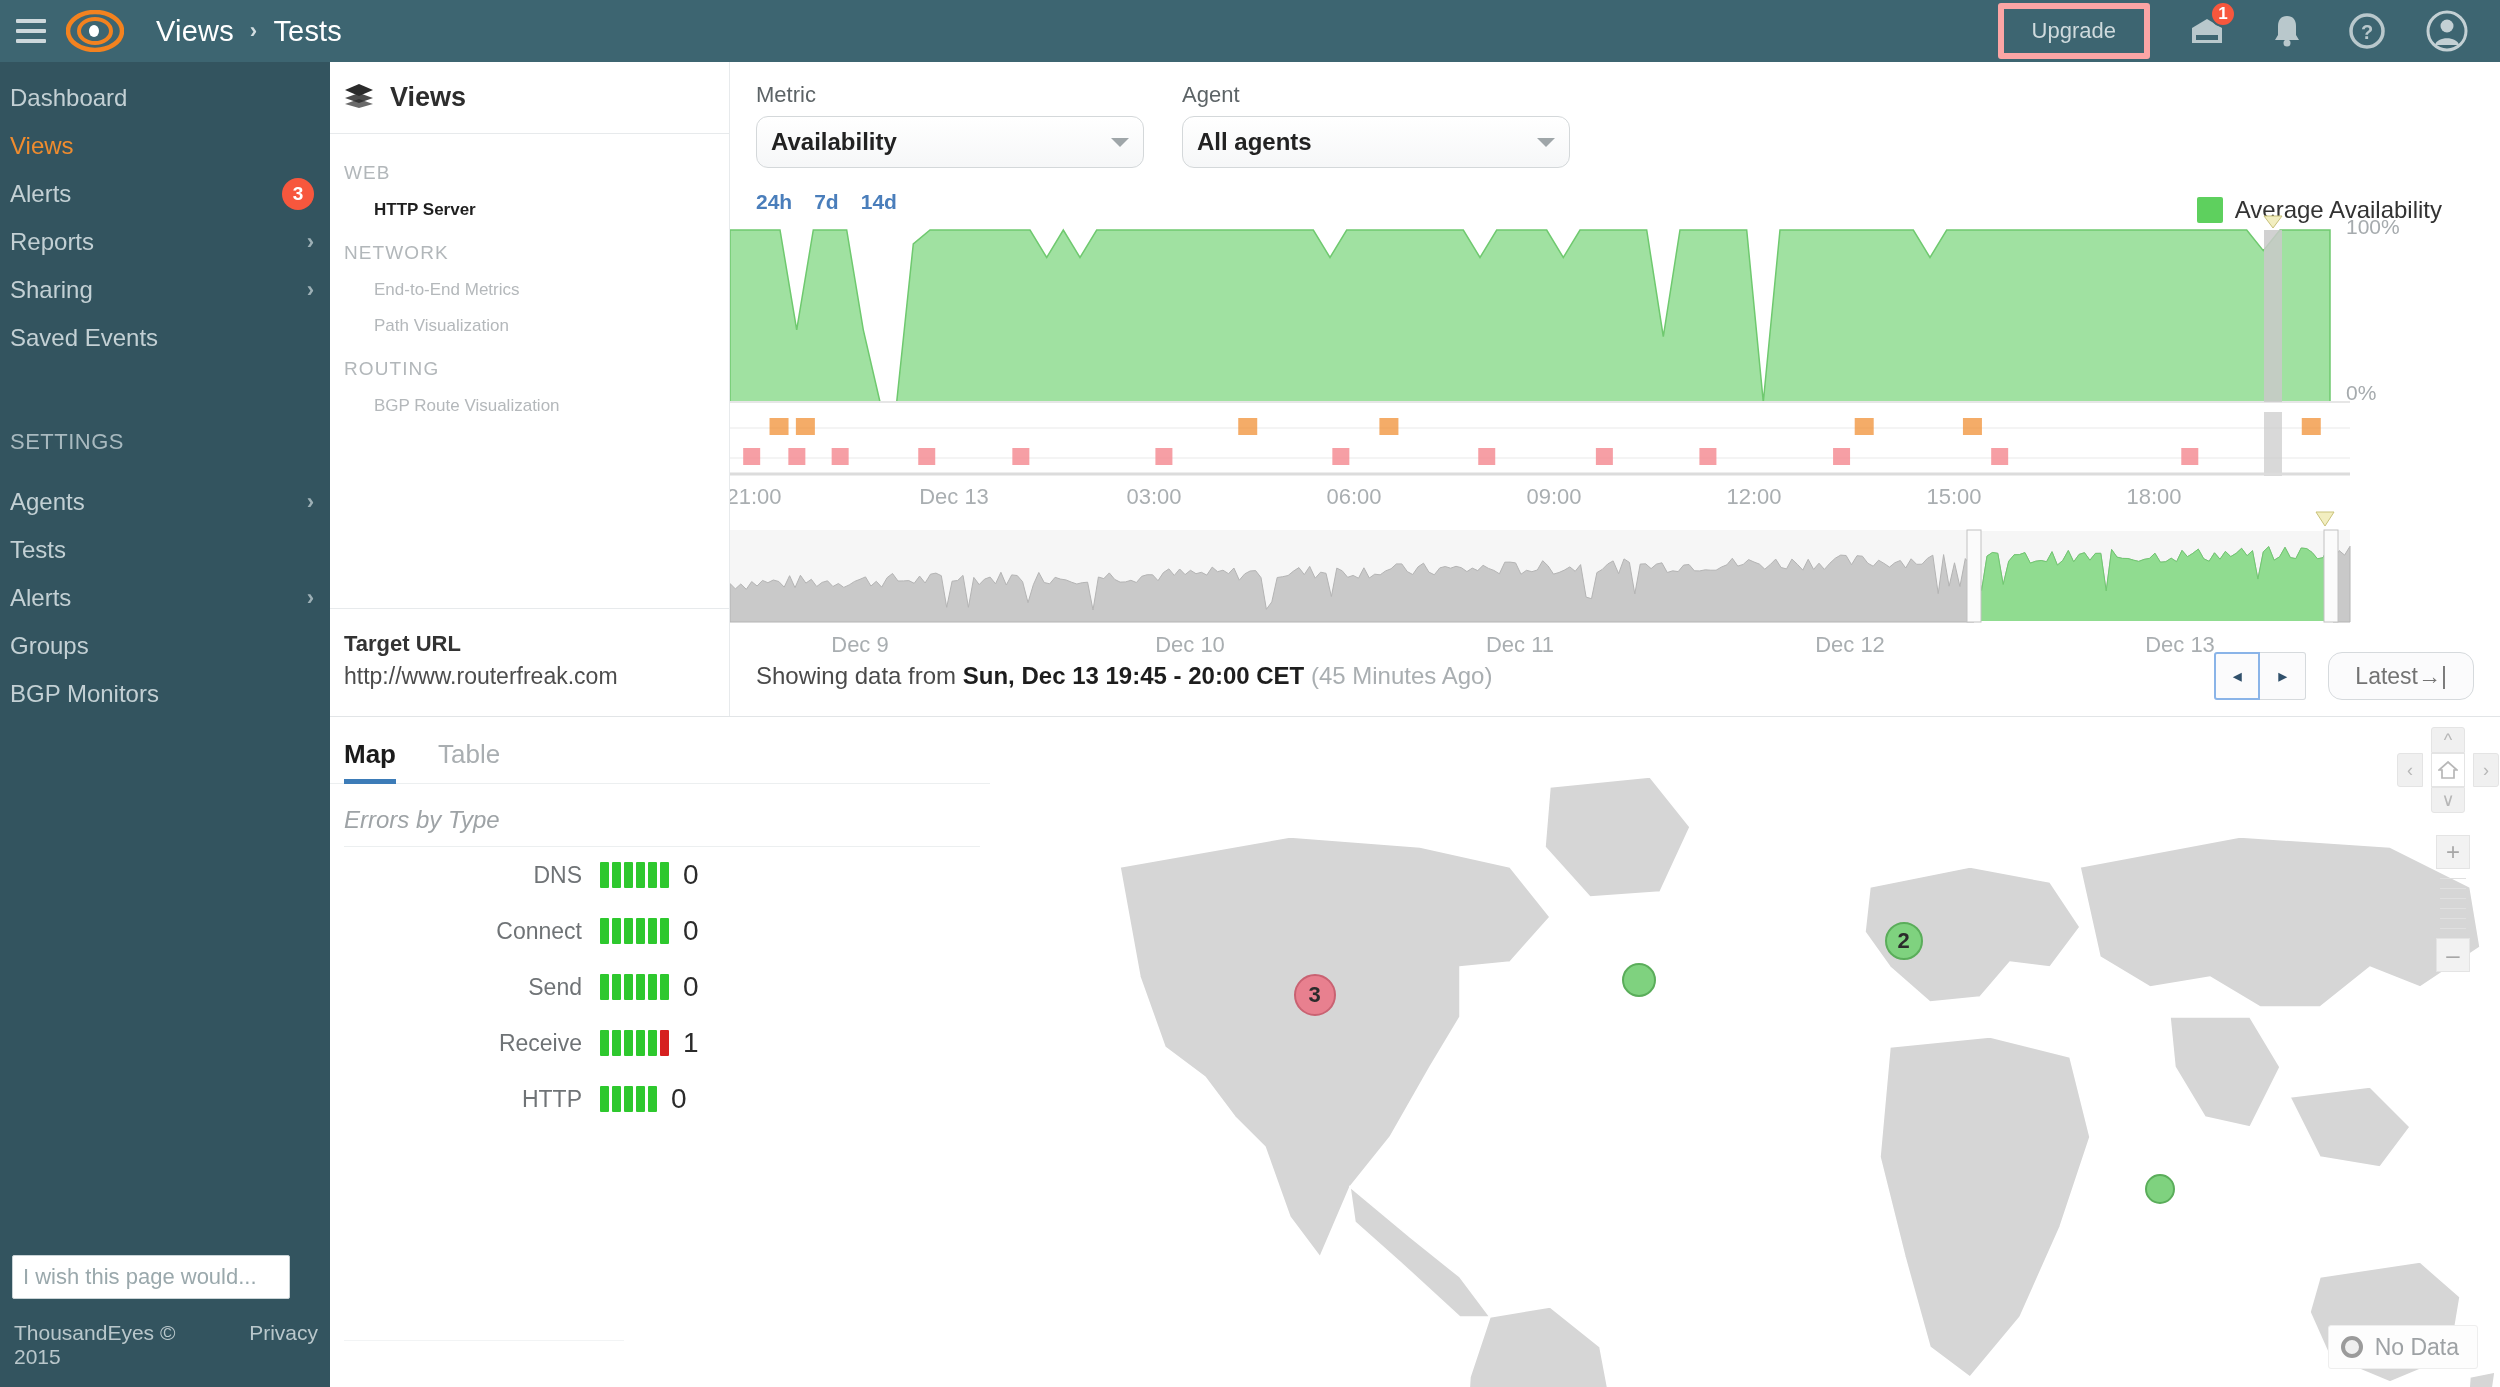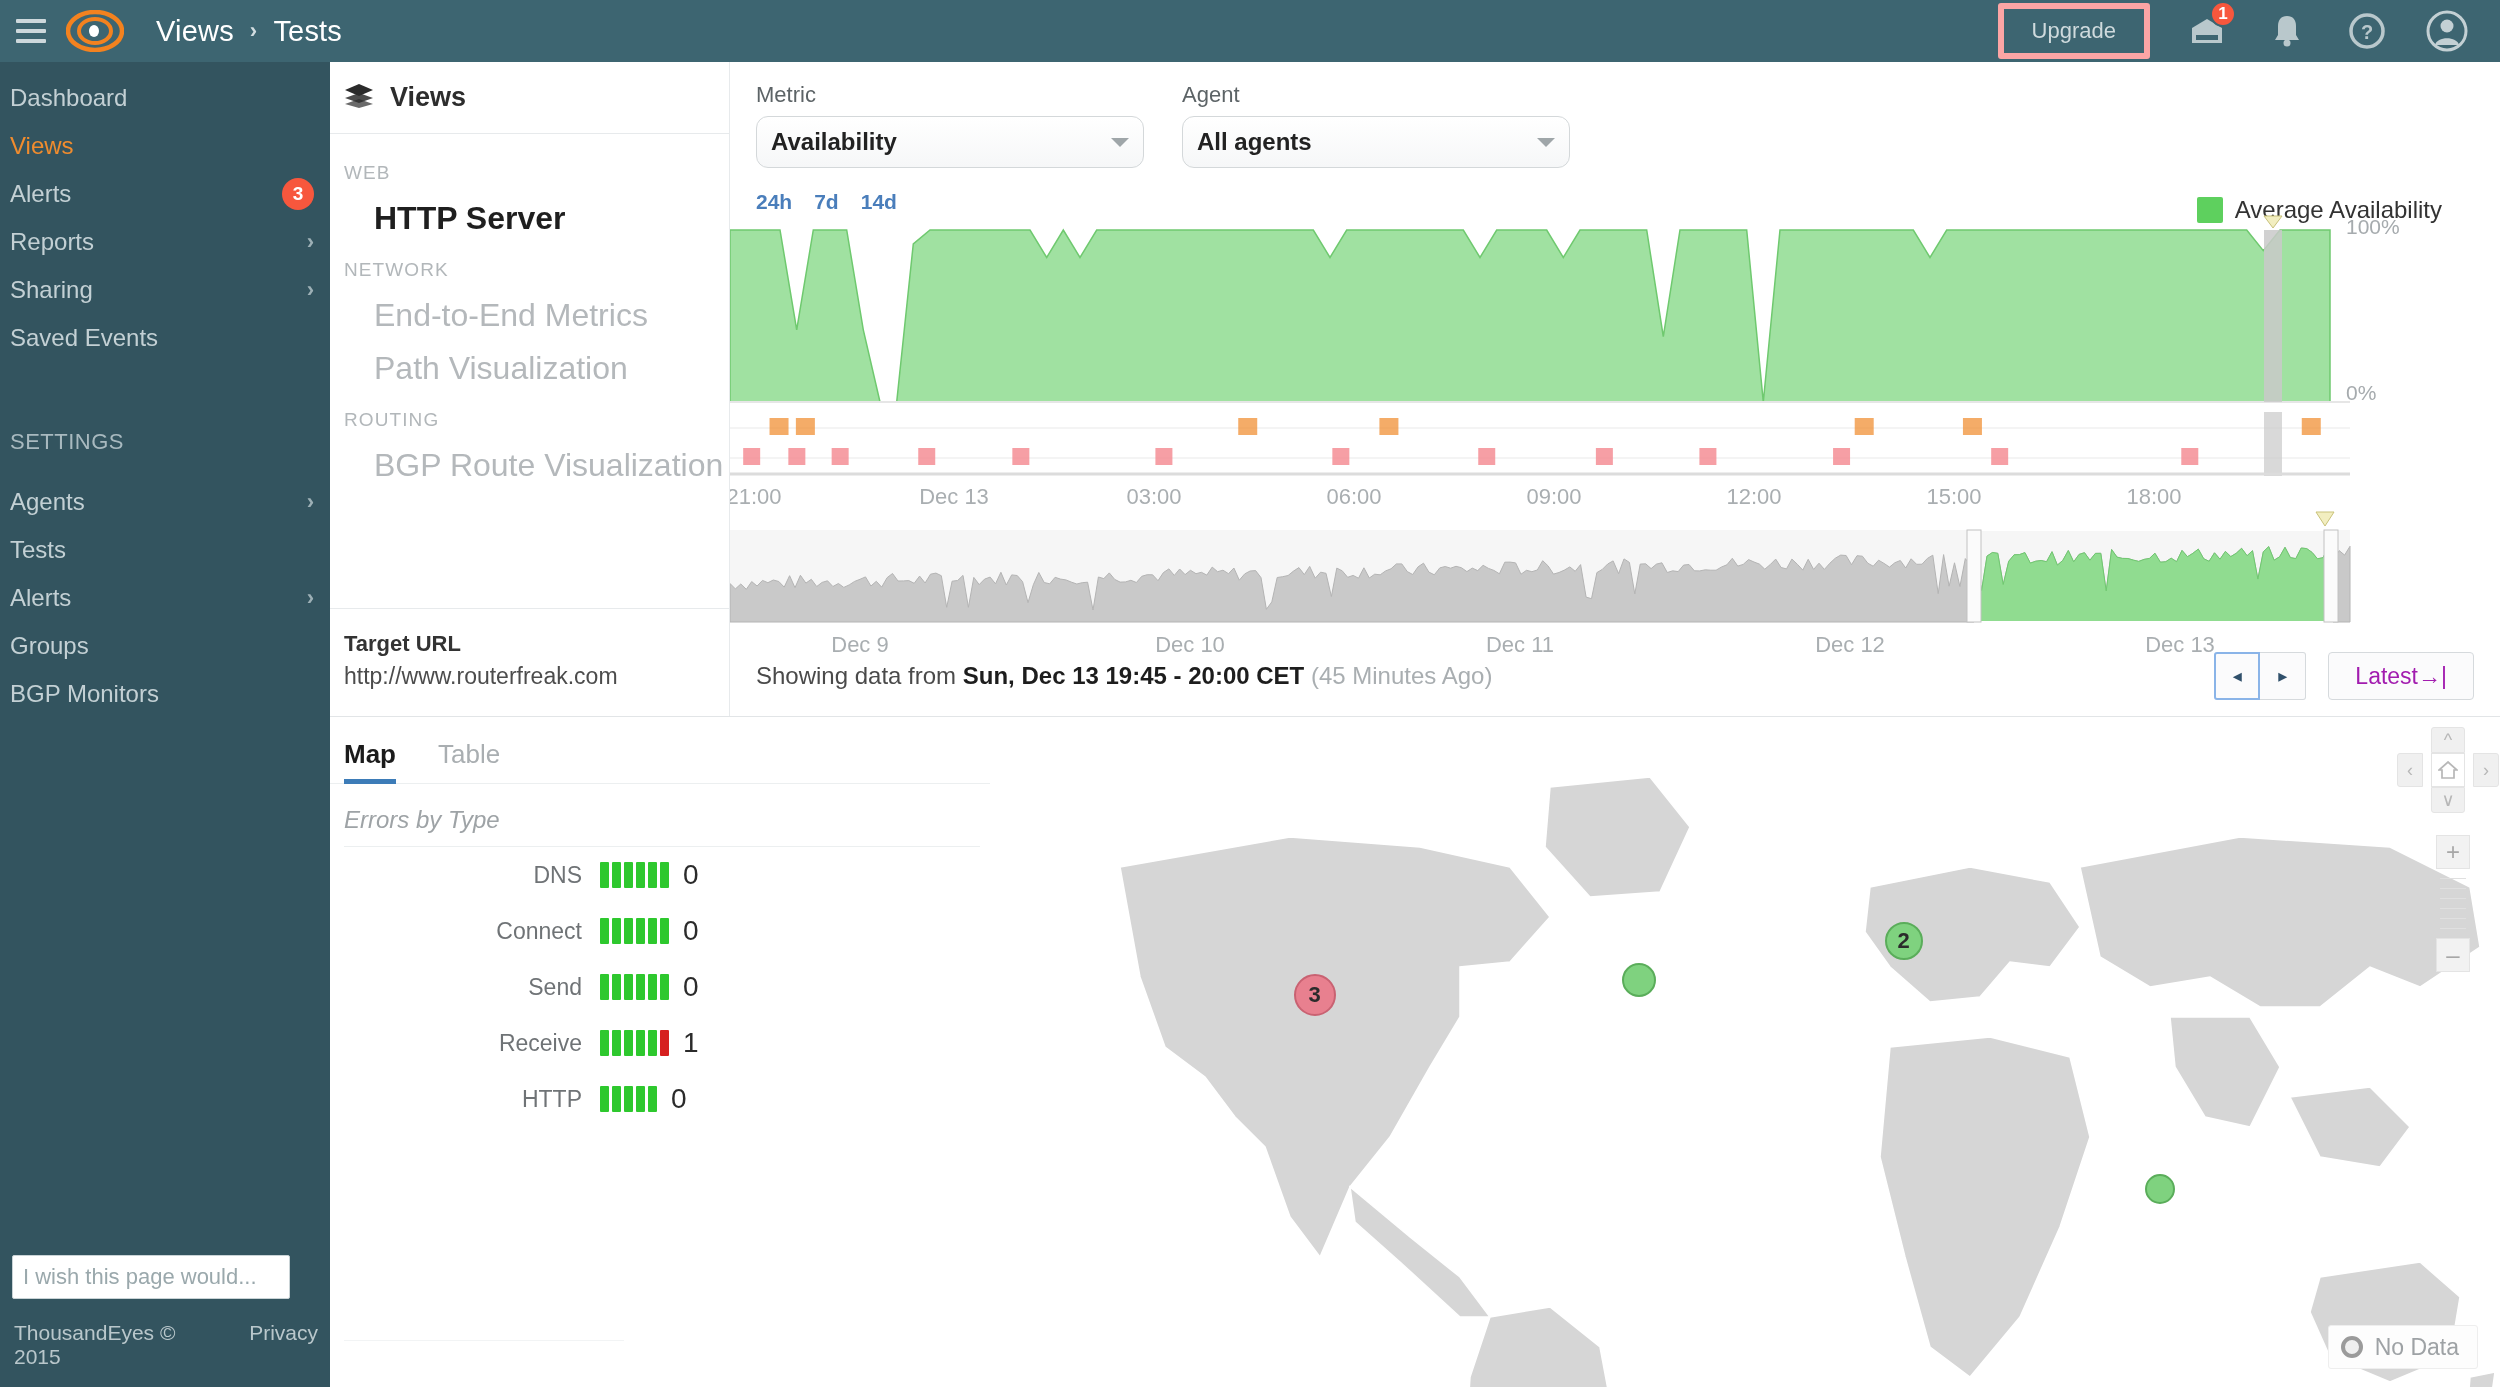--- a/index.html
+++ b/index.html
@@ -68,21 +68,21 @@
   .content { position: absolute; top: 62px; left: 330px; width: 2170px; height: 1325px; background: #fff; }
   .top-panel { position: relative; height: 655px; border-bottom: 1px solid #e2e5e7; display: flex; }
   .views-panel { width: 400px; border-right: 1px solid #e7eaec; position: relative; }
   .views-head {
     height: 72px; display: flex; align-items: center; gap: 16px; padding-left: 14px;
     border-bottom: 1px solid #e7eaec;
   }
   .views-head-title { font-size: 27px; font-weight: bold; color: #2d2d2d; }
   .views-list { padding-top: 14px; }
   .views-group-label { color: #b2b7ba; font-size: 19px; letter-spacing: 1.1px; padding: 14px 0 8px 14px; }
-  .views-item { font-size: 32px; color: #b4b8bb; padding: 8px 0 8px 44px; cursor: pointer; }
+  .views-item { font-size: 17px; color: #b4b8bb; padding: 8px 0 8px 44px; cursor: pointer; }
   .views-item.active { color: #1f1f1f; font-weight: bold; }
   .target-block { position: absolute; bottom: 0; left: 0; width: 432px; border-top: 1px solid #e7eaec; padding: 22px 8px 26px 14px; }
   .target-label { font-size: 22px; font-weight: bold; color: #333; margin-bottom: 6px; }
   .target-url { font-size: 23px; color: #4c4c4c; }
   .chart-panel { flex: 1; position: relative; padding: 20px 26px 0 26px; }
   .selector-row { display: flex; gap: 38px; }
   .sel-label { font-size: 22px; color: #5c6366; margin-bottom: 8px; }
   .select-box {
     width: 388px; height: 52px; border: 1px solid #d4d8da; border-radius: 12px;
     background: linear-gradient(#ffffff,#f6f7f8); display: flex; align-items: center;
@@ -106,23 +106,23 @@
   .nav-btns { margin-left: auto; display: flex; gap: 22px; align-items: center; }
   .arrow-group { display: flex; }
   .arrow-btn {
     width: 46px; height: 48px; border: 1px solid #d6dadd; background: #fbfbfc;
     display: flex; align-items: center; justify-content: center; cursor: pointer;
     font-size: 18px; color: #30506b;
   }
   .arrow-btn.first { border-radius: 3px 0 0 3px; border: 2px solid #8ab4e8; }
   .arrow-btn.last { border-radius: 0 3px 3px 0; border-left: none; }
   .latest-btn {
-    height: 48px; padding: 0 26px; border: 1px solid #d6dadd; border-radius: 4px;
+    height: 48px; padding: 0 26px; border: 1px solid #d6dadd; border-radius: 14px;
     background: #fbfbfc; display: flex; align-items: center; font-size: 23px;
-    color: #a21caf; cursor: pointer;
+    color: #737373; cursor: pointer;
   }
   
   .bottom-panel { position: relative; height: 670px; display: flex; }
   .left-bottom { width: 660px; position: relative; }
   .tabs { display: flex; gap: 42px; padding: 22px 0 0 14px; }
   .tab { font-size: 26px; color: #a9aeb1; padding-bottom: 14px; cursor: pointer; position: relative; }
   .tab.active { color: #1b1b1b; font-weight: bold; }
   .tab.active::after {
     content: ''; position: absolute; left: 0; right: 0; bottom: 0; height: 5px; background: #3d7cb8;
   }

